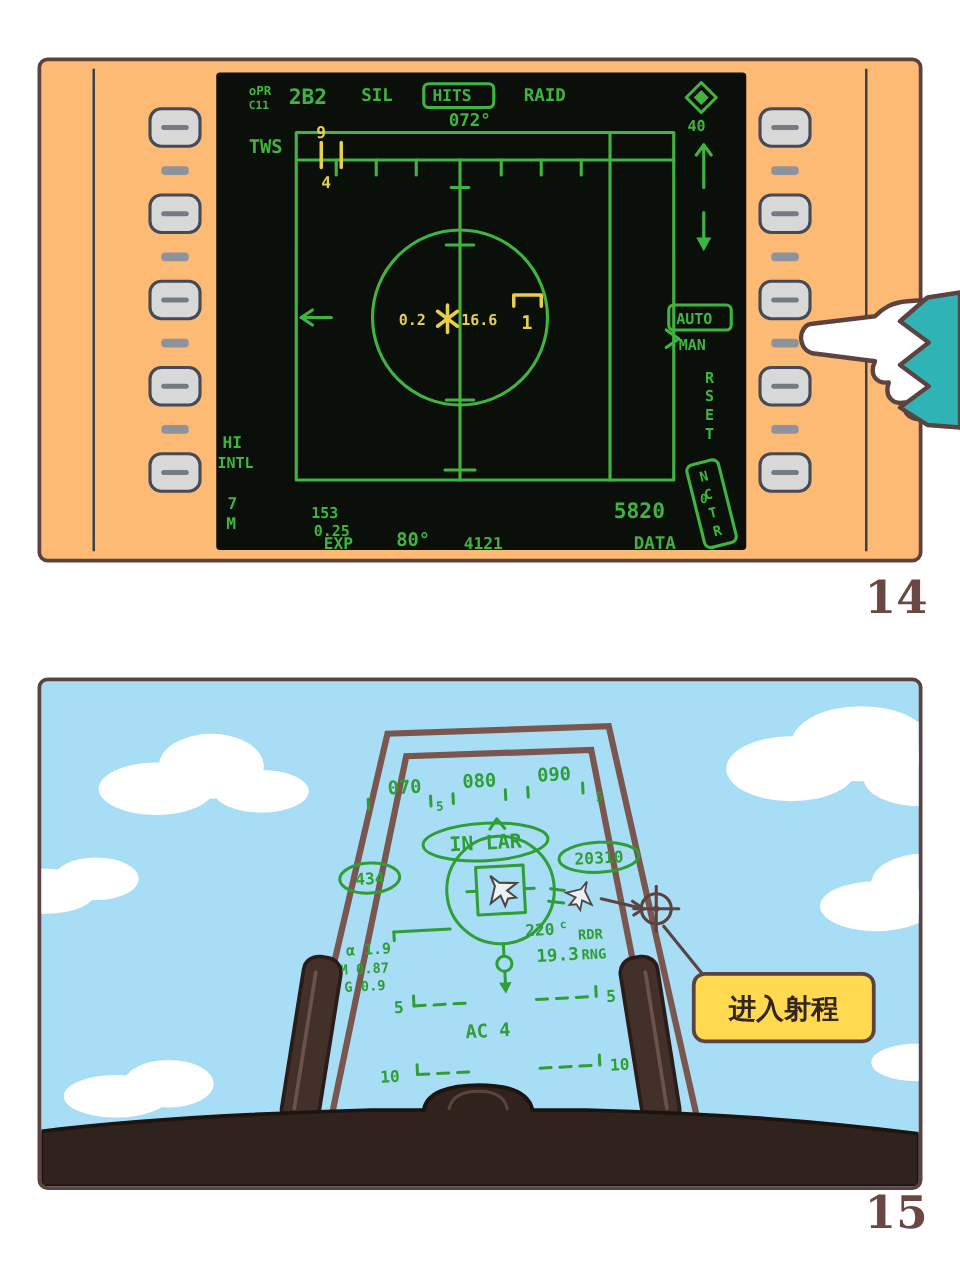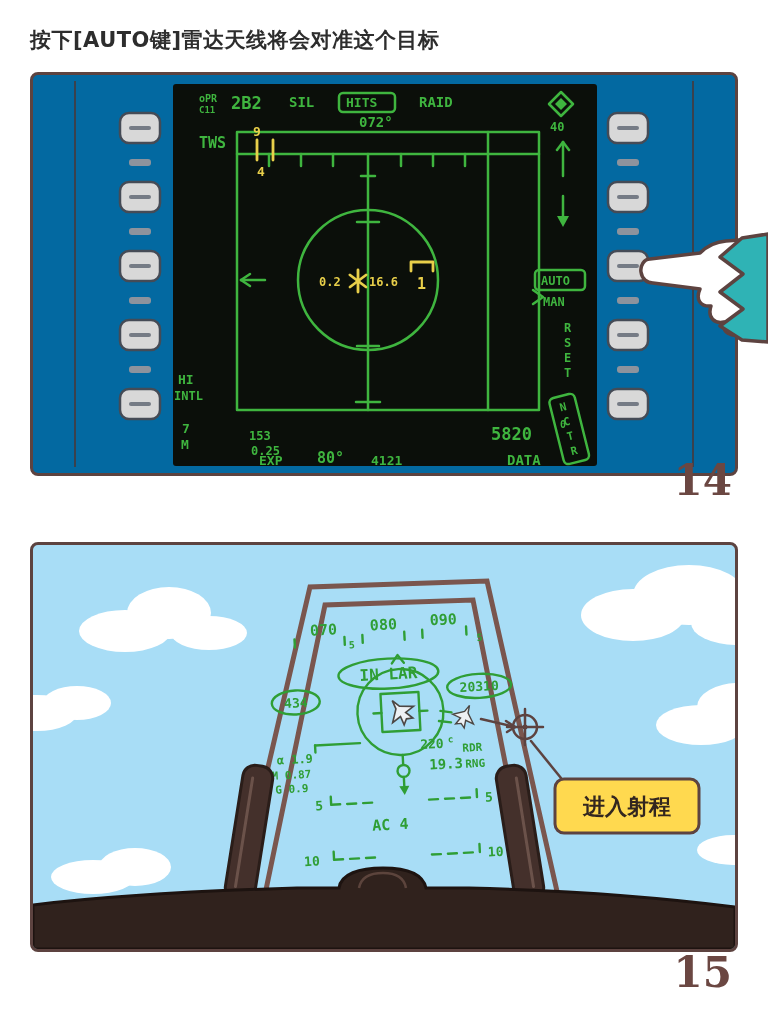--- a/index.html
+++ b/index.html
@@ -2,44 +2,43 @@
 <html><head>
 <meta charset="utf-8">
 <style>
   * { margin:0; padding:0; box-sizing:border-box; }
   html,body { background:#ffffff; }
   body { width:768px; height:1024px; font-family:"DejaVu Sans", sans-serif; }
   .page { position:relative; width:768px; height:1024px; background:#ffffff; overflow:hidden; }
   .caption { position:absolute; left:30px; font-size:21px; font-weight:bold; color:#2d2d2d; letter-spacing:0.5px; }
   .caption1 { top:26px; }
   .caption2 { top:510px; }
-  .pagenum { position:absolute; right:36px; font-size:42px; font-weight:bold; color:#6b4742;
+  .pagenum { position:absolute; right:26px; font-size:36px; font-weight:bold; color:#6b4742;
              font-family:"DejaVu Serif", serif; line-height:1; }
   .pagenum14 { top:460px; }
   .pagenum15 { top:952px;margin-left:28px; }
   .panel { position:absolute; left:30px; border:3px solid #5d4340; border-radius:8px; overflow:hidden; }
-  .panel1 { top:72px; width:708px; height:404px; background:#0369a1; }
+  .panel1 { top:46px; width:708px; height:404px; background:#fdba74; }
   .panel2 { top:542px; width:708px; height:410px; background:#a8ddf6; }
   .panel-svg { display:block; }
   .panel-svg text { font-family:"DejaVu Sans Mono", monospace; font-weight:bold; }
   .gt { fill:#3fb53f; }
   .yt { fill:#e8cf4a; }
   .gl { stroke:#3fb53f; stroke-width:2.5; fill:none; stroke-linecap:round; stroke-linejoin:round; }
   .yl { stroke:#e8cf4a; stroke-width:2.8; fill:none; stroke-linecap:round; stroke-linejoin:round; }
   .hud-t { fill:#2f9e35; }
   .hud-l { stroke:#2f9e35; stroke-width:2.4; fill:none; stroke-linecap:round; stroke-linejoin:round; }
   .bl { stroke:#5d4340; stroke-width:2.5; fill:none; stroke-linecap:round; stroke-linejoin:round; }
   .hand-svg { position:absolute; left:614px; top:226px; }
 </style>
 </head>
 <body>
 
 <div class="page">
 
-  <div class="caption caption1">按下[AUTO键]雷达天线将会对准这个目标</div>
 
   <div class="panel panel1">
     <svg class="panel-svg" width="702" height="398" viewBox="0 0 702 398">
 
       <g>
         <line x1="42" y1="6" x2="42" y2="392" stroke="#3a414d" stroke-width="2"></line>
         <line x1="660" y1="6" x2="660" y2="392" stroke="#3a414d" stroke-width="2"></line>
       </g>
 
       <g>

